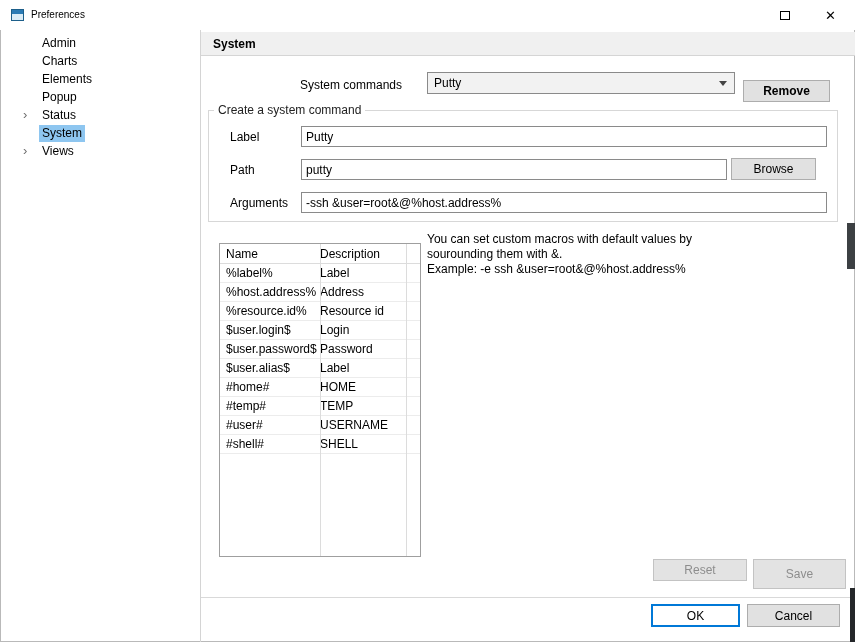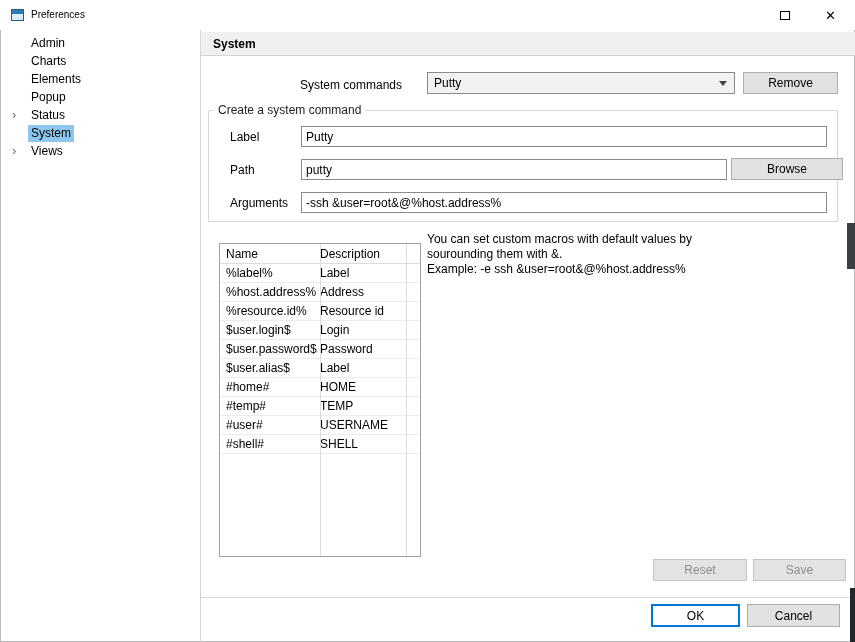--- a/index.html
+++ b/index.html
@@ -15,21 +15,21 @@
     position:absolute; left:11px; top:9px; width:13px; height:12px;
     border:1px solid #1d5f8a; background: linear-gradient(#2b7bb5 0 4px, #d9ecf7 4px);
   }
   .title-text { position:absolute; left:31px; top:9px; font-size:10px; color:#000; }
   .win-btn { position:absolute; top:0; width:45px; height:30px; display:flex; align-items:center; justify-content:center; cursor:default; }
   .win-btn.max { left:762px; }
   .win-btn.close { left:808px; font-size:13px; }
   .max-glyph { width:10px; height:9px; border:1px solid #000; display:inline-block; }
   
   .v-divider { position:absolute; left:200px; top:30px; bottom:0; width:1px; background:#d4d4d4; }
-  .side-item { position:absolute; left:4px; width:199px; height:17px; line-height:17px; padding-left:24px; cursor:default; }
+  .side-item { position:absolute; left:15px; width:199px; height:17px; line-height:17px; padding-left:24px; cursor:default; }
   .side-label { display:inline-block; padding:0 3px; height:17px; line-height:17px; }
   .side-label.selected { background:#8ec6f0; }
   .expander { position:absolute; left:8px; top:0; width:12px; height:17px; line-height:15px; color:#6d6d6d; font-size:13px; }
   
   .main-header {
     position:absolute; left:201px; top:32px; right:0; height:24px;
     background:#f0f0f0; border-bottom:1px solid #d5d5d5;
     line-height:24px; padding-left:12px; font-weight:bold;
   }
   
@@ -117,32 +117,32 @@
     <span class="side-label">Views</span>
   </div>
 
   <div class="main-header">System</div>
 
   <div class="fld-label" style="left:300px; width:123px; top:77px;">System commands</div>
   <div class="combo">
     <span>Putty</span>
     <span class="combo-arrow"></span>
   </div>
-  <div class="btn" style="left:743px; top:72px; width:95px; height:22px;">Remove</div>
+  <div class="btn" style="left:743px; top:80px; width:87px; height:22px;font-weight:bold;">Remove</div>
 
   <fieldset class="group">
     <legend>Create a system command</legend>
   </fieldset>
 
   <div class="fld-label" style="left:230px; width:62px; top:129px;">Label</div>
   <input class="txt" style="left: 301px; top: 126px; width: 526px;" value="Putty">
 
   <div class="fld-label" style="left:230px; width:62px; top:162px;">Path</div>
   <input class="txt" style="left: 301px; top: 159px; width: 426px;" value="putty">
-  <div class="btn" style="left:731px; top:158px; width:112px; height:22px;">Browse</div>
+  <div class="btn" style="left:731px; top:158px; width:85px; height:22px;">Browse</div>
 
   <div class="fld-label" style="left:230px; width:62px; top:195px;">Arguments</div>
   <input class="txt" style="left: 301px; top: 192px; width: 526px;" value="-ssh &amp;user=root&amp;@%host.address%">
 
   <div class="macro-table">
     <div class="mt-vline" style="left:100px;"></div>
     <div class="mt-vline" style="left:186px;"></div>
     <div class="mt-row mt-head">
       <div class="mt-c1">Name</div>
       <div class="mt-c2">Description</div>
@@ -189,21 +189,21 @@
     </div>
   </div>
 
   <div class="help">
     <div>You can set custom macros with default values by</div>
     <div>sourounding them with &amp;.</div>
     <div>Example: -e ssh &amp;user=root&amp;@%host.address%</div>
   </div>
 
   <div class="btn disabled" style="left:653px; top:559px; width:94px; height:22px;">Reset</div>
-  <div class="btn disabled" style="left:753px; top:559px; width:93px; height:22px;">Save</div>
+  <div class="btn disabled" style="left:753px; top:559px; width:93px; height:30px;">Save</div>
 
   <div class="footer-sep"></div>
 
   <div class="btn ok" style="left:651px; top:604px; width:89px; height:23px;">OK</div>
   <div class="btn" style="left:747px; top:604px; width:93px; height:23px;">Cancel</div>
 
   <div class="artifact a1"></div>
   <div class="artifact a2"></div>
 
 </div>

